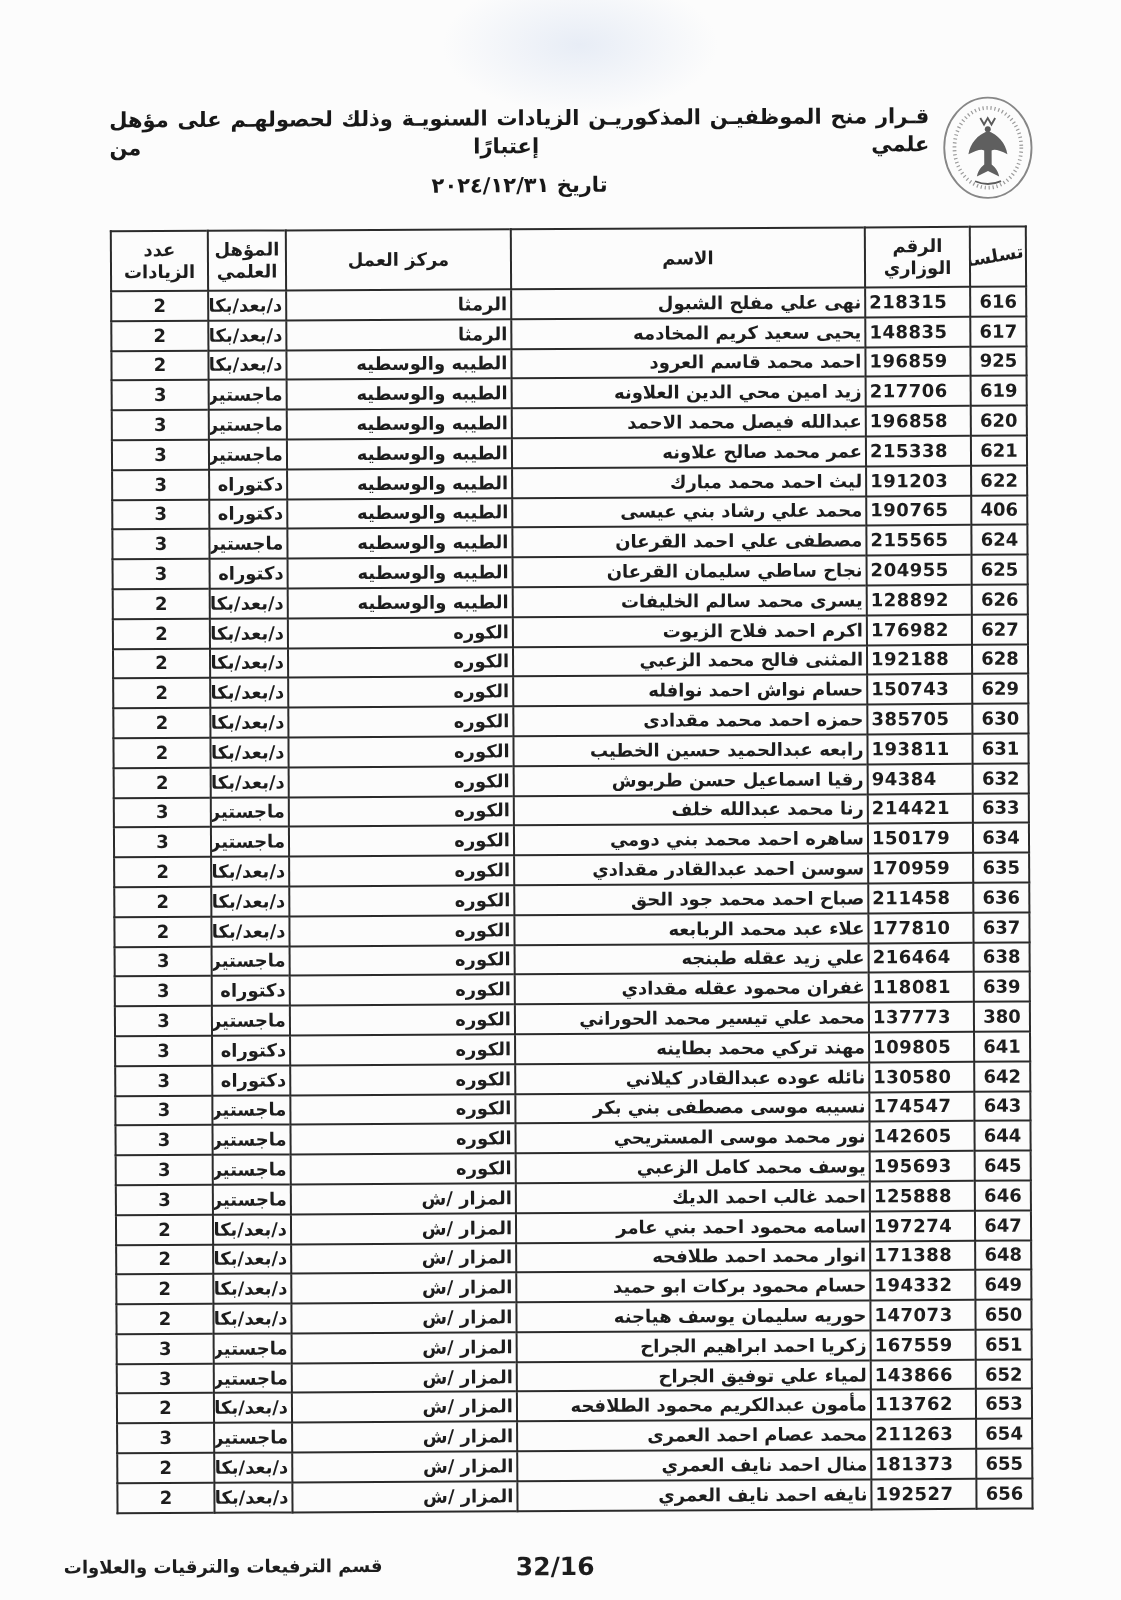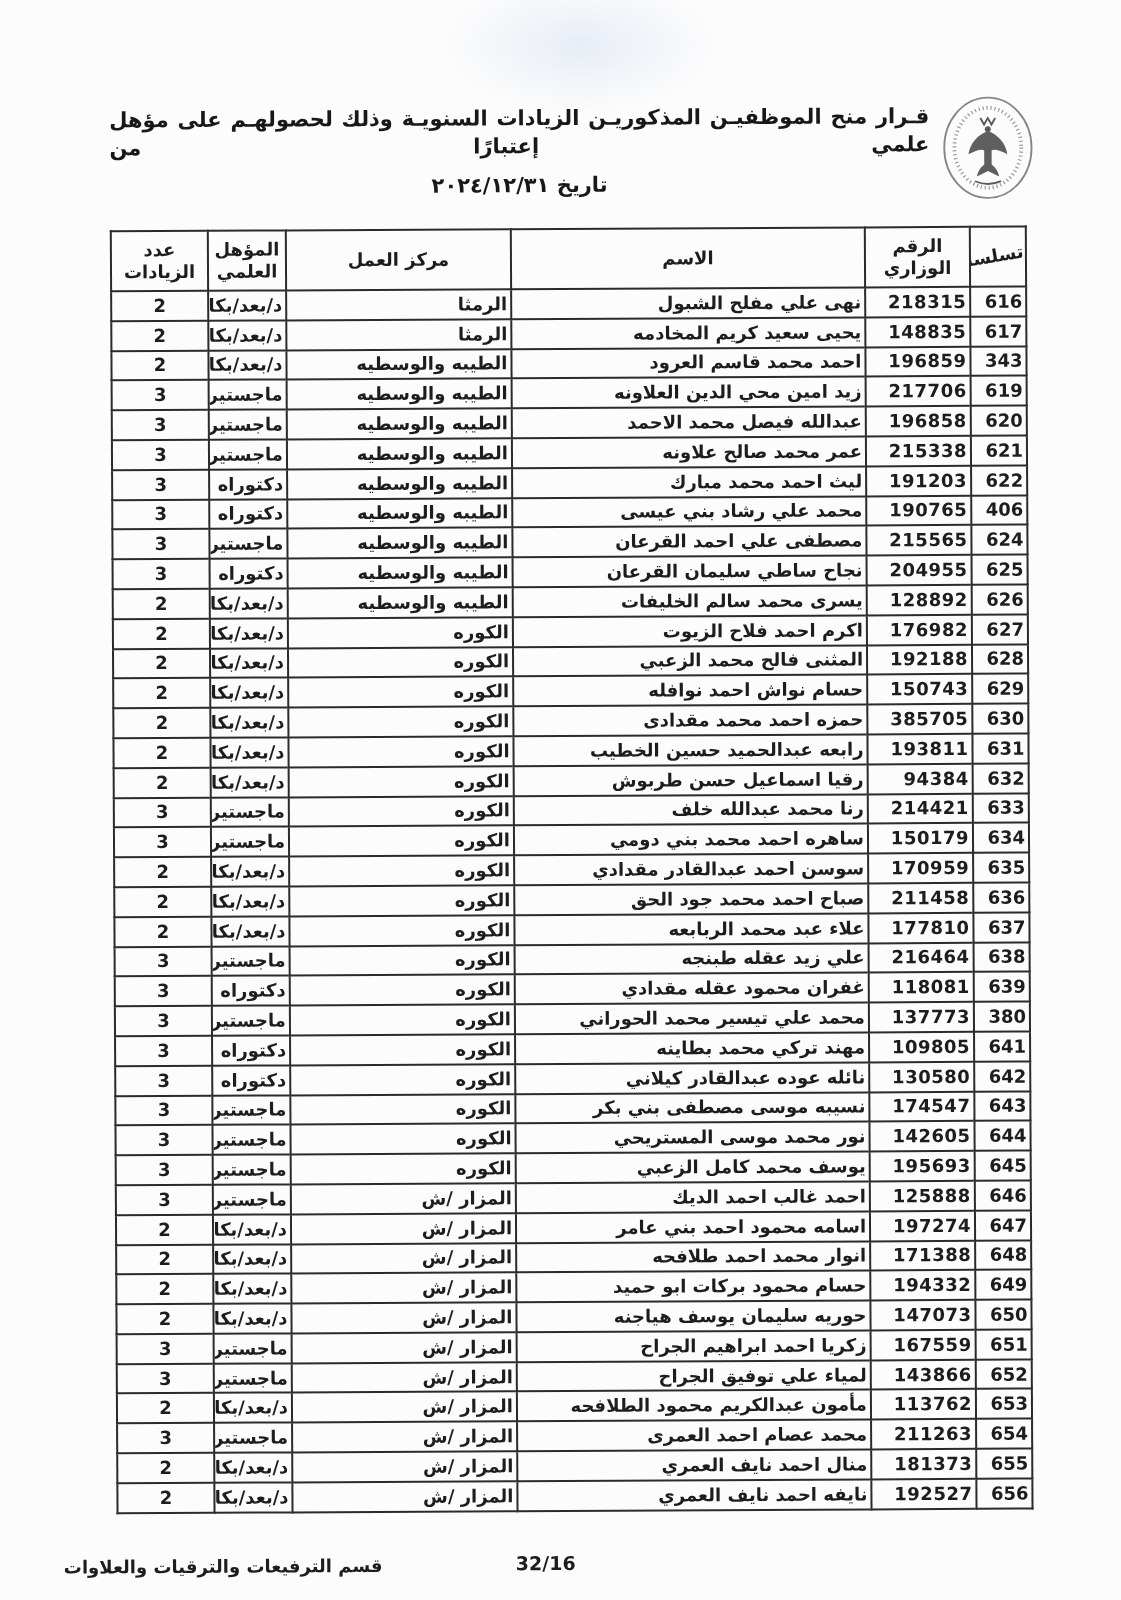--- a/index.html
+++ b/index.html
@@ -45,31 +45,31 @@
   }
   table.main th {
     height: 56px; font-size: 18px; font-weight: bold;
     text-align: center; vertical-align: middle; white-space: pre-line; line-height: 1.25;
   }
   table.main td {
     height: 27.8px; font-weight: bold; font-size: 18px;
     vertical-align: middle; line-height: 1; padding: 0 3px;
   }
   th.h-serial span { display: inline-block; transform: rotate(-9deg); }
-  td.col-serial   { font-size: 19px; margin-left: 32px; }
-  td.col-ministry { text-align: right; font-size: 18.5px; letter-spacing: 0.5px; }
+  td.col-serial   { text-align: center; font-size: 19px; margin-left: 32px; }
+  td.col-ministry { text-align: left; font-size: 18.5px; letter-spacing: 0.5px; }
   td.col-name     { text-align: right; padding: 0 4px; }
   td.col-center   { text-align: right; padding: 0 9px; }
   td.col-qual     { font-size: 16.5px; padding: 0 3px; }
   td.col-inc      { text-align: center; font-size: 19px; }
 
   
   .footer { position: relative; margin-top: 40px; height: 30px; font-weight: bold; }
   .footer .dept     { position: absolute; left: 60px; top: 2px; font-size: 18px; direction: rtl; }
-  .footer .page-num { position: absolute; left: 512px; top: 0; font-size: 19px; direction: ltr; }
+  .footer .page-num { position: absolute; left: 512px; top: 0; font-size: 25px; direction: ltr; }
 </style>
 </head>
 <body>
 
 <div class="smudge"></div>
 
 <div class="doc">
 
   <div class="header-row">
     <div class="seal">
@@ -121,21 +121,21 @@
         </tr>
         <tr>
           <td class="col-serial">617</td>
           <td class="col-ministry">148835</td>
           <td class="col-name">يحيى سعيد كريم المخادمه</td>
           <td class="col-center">الرمثا</td>
           <td class="col-qual">د/بعد/بكا</td>
           <td class="col-inc">2</td>
         </tr>
         <tr>
-          <td class="col-serial">343</td>
+          <td class="col-serial">925</td>
           <td class="col-ministry">196859</td>
           <td class="col-name">احمد محمد قاسم العرود</td>
           <td class="col-center">الطيبه والوسطيه</td>
           <td class="col-qual">د/بعد/بكا</td>
           <td class="col-inc">2</td>
         </tr>
         <tr>
           <td class="col-serial">619</td>
           <td class="col-ministry">217706</td>
           <td class="col-name">زيد امين محي الدين العلاونه</td>

